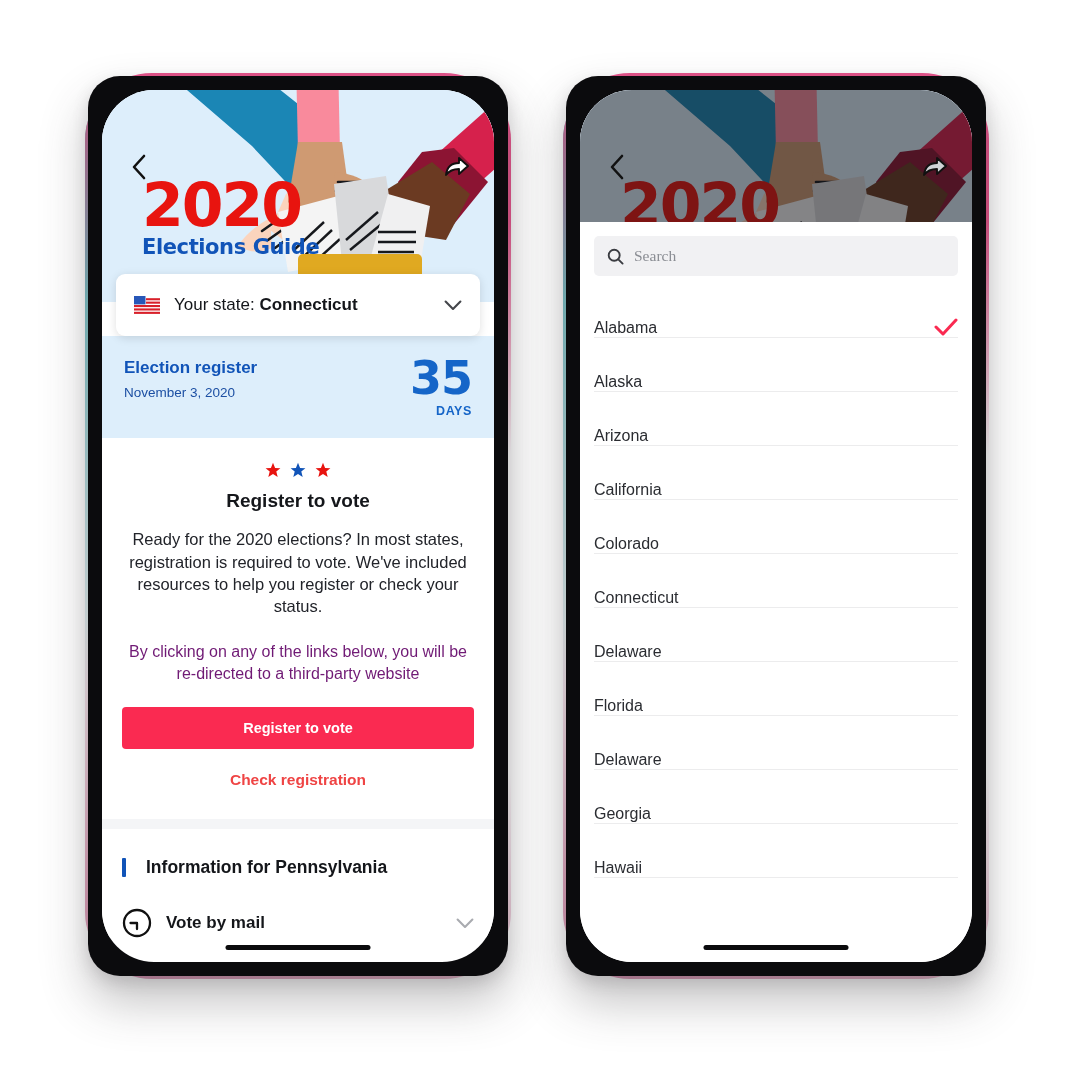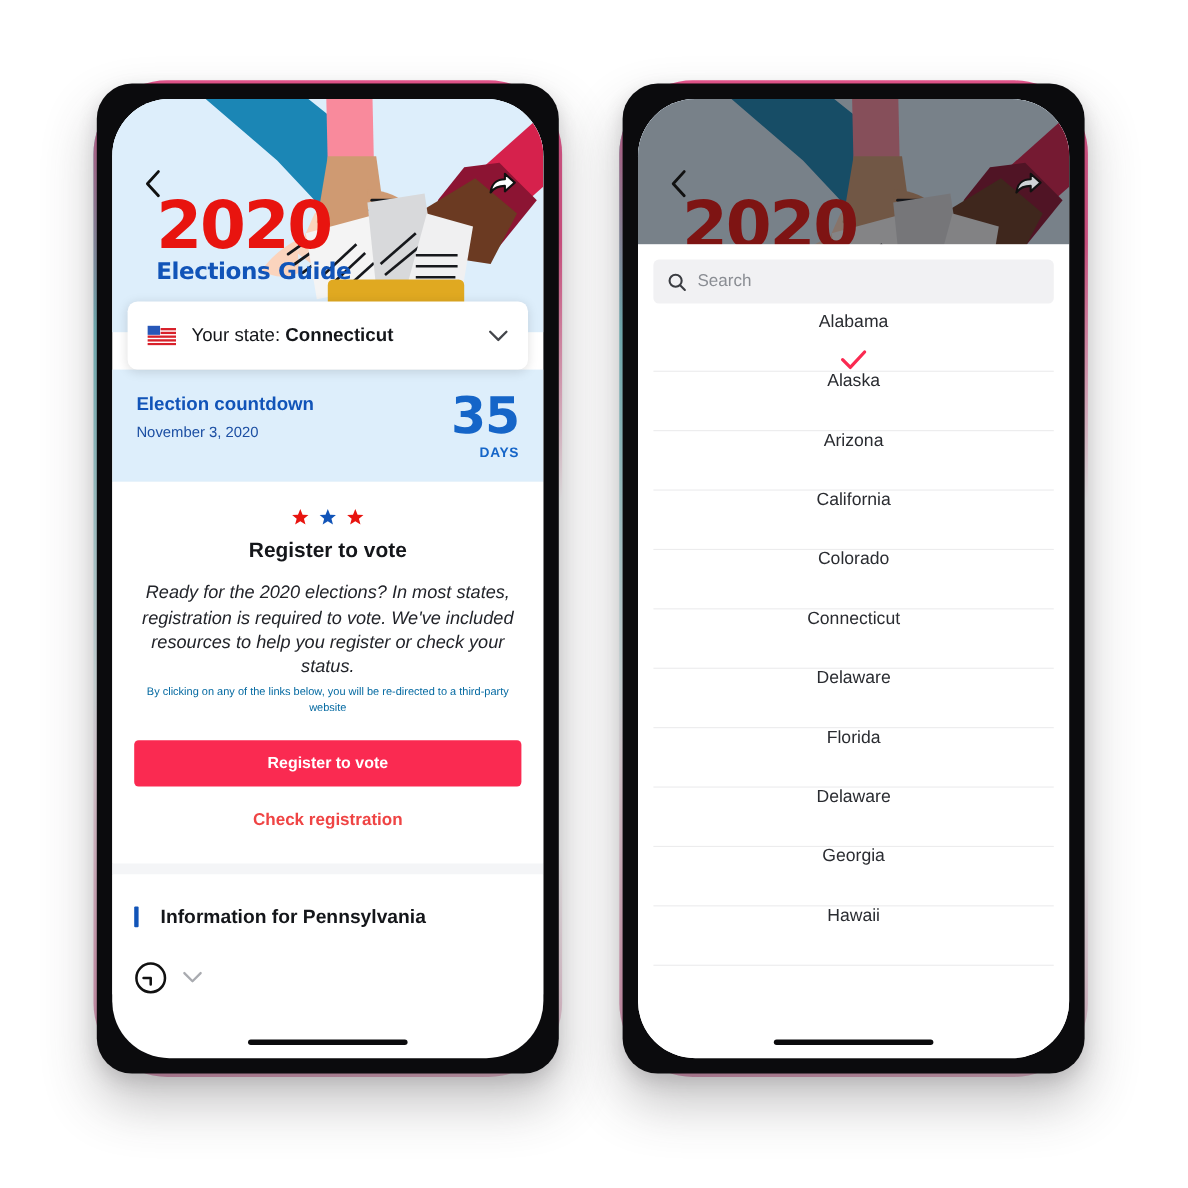--- a/index.html
+++ b/index.html
@@ -90,22 +90,22 @@
   .cd-date  { font-size: 13.5px; color: #1c4fa3; margin-top: 7px; }
   .cd-num   { font-size: 46px; font-weight: 800; color: #1565c8; line-height: .88;
               font-family: "DejaVu Sans", sans-serif; letter-spacing: -1px; text-align:right; }
   .cd-days  { font-size: 12.5px; font-weight: 700; color: #1565c8; letter-spacing: .6px;
               text-align: right; margin-top: 6px; }
 
   
   .register { background:#fff; padding: 24px 20px 30px; text-align:center; }
   .stars { display:flex; justify-content:center; gap: 9px; margin-bottom: 12px; }
   .reg-h { font-size: 19px; font-weight: 700; color:#14161a; }
-  .reg-p { font-size: 16.5px; color:#22242a; line-height: 1.34; margin-top: 16px; font-style: italic; }
-  .reg-note { font-size: 10px; color:#0369a1; line-height:1.38; margin-top: 6px; }
+  .reg-p { font-size: 16.5px; color:#22242a; line-height: 1.34; margin-top: 16px; }
+  .reg-note { font-size: 16px; color:#701a75; line-height:1.38; margin-top: 24px; }
   .btn-primary {
     display:block; width:100%; margin-top: 22px; border:0; cursor:pointer;
     background:#fa2a51; color:#fff; border-radius: 4px; height: 42px;
     font-size: 14.5px; font-weight: 700; font-family:"Liberation Sans", sans-serif;
   }
   .btn-link { display:block; width:100%; margin-top: 22px; background:none; border:0;
     color:#ef4444; font-size:15.5px; font-weight:700; cursor:pointer;
     font-family:"Liberation Sans", sans-serif; }
 
   .divider { height: 10px; background:#f4f5f7; }
@@ -137,28 +137,27 @@
   .modal-close { position:absolute; right:20px; top:50%; transform:translateY(-50%);
     background:none; border:0; cursor:pointer; width:26px; height:26px;
     display:flex; align-items:center; justify-content:center; }
   .search-wrap { padding: 14px 14px 8px; }
   .search-box {
     display:flex; align-items:center; gap:10px; background:#f1f1f3;
     border-radius:5px; height:40px; padding: 0 13px;
   }
   .search-input {
     border:0; background:none; outline:none; flex:1; font-size:15.5px; color:#0f172a;
-    font-family:Liberation Sans, sans-serif;
+    font-family:Liberation Serif, serif;
   }
   .search-input::placeholder { color:#8a8d93; }
   .state-list { flex:1; overflow:hidden; padding: 0 14px; }
   .state-item {
-    display:flex; align-items:center; height: 54px; cursor:pointer;
+    display:flex; align-items:flex-end; height: 54px; cursor:pointer;
     border-bottom:1px solid #ececed;
-    flex-direction:column;
   }
   .state-name { font-size:16px; color:#2a2c31; flex:1; }
 </style>
 </head>
 <body>
 
 <div class="stage">
 
   <div class="phone" id="phone-left">
     <div class="screen">
@@ -252,21 +251,21 @@
         <span class="state-text">
           <span>Your state: </span><b>Connecticut</b>
         </span>
         <svg width="18" height="11" viewBox="0 0 18 11">
           <polyline points="1.6,1.6 9,9 16.4,1.6" fill="none" stroke="#44464b" stroke-width="2.1" stroke-linecap="round" stroke-linejoin="round"></polyline>
         </svg>
       </div>
 
       <div class="countdown">
         <div>
-          <div class="cd-title">Election countdown</div>
+          <div class="cd-title">Election register</div>
           <div class="cd-date">November 3, 2020</div>
         </div>
         <div>
           <div class="cd-num">35</div>
           <div class="cd-days">DAYS</div>
         </div>
       </div>
 
       <div class="register">
         <div class="stars">
@@ -292,20 +291,21 @@
       <div class="info">
         <div class="info-h">
           <span class="accent"></span>
           <span class="info-title">Information for Pennsylvania</span>
         </div>
         <div class="info-row">
           <svg width="30" height="30" viewBox="0 0 30 30">
             <circle cx="15" cy="15" r="13" fill="none" stroke="#111" stroke-width="2.3"></circle>
             <polyline points="8.5,15 15,15 15,21" fill="none" stroke="#111" stroke-width="2.3" stroke-linecap="round" stroke-linejoin="round"></polyline>
           </svg>
+          <span class="info-label">Vote by mail</span>
           <svg width="18" height="11" viewBox="0 0 18 11">
             <polyline points="1.6,1.6 9,9 16.4,1.6" fill="none" stroke="#a9abb0" stroke-width="2.1" stroke-linecap="round" stroke-linejoin="round"></polyline>
           </svg>
         </div>
       </div>
 
       <div class="home-ind"></div>
     </div>
   </div>
 

